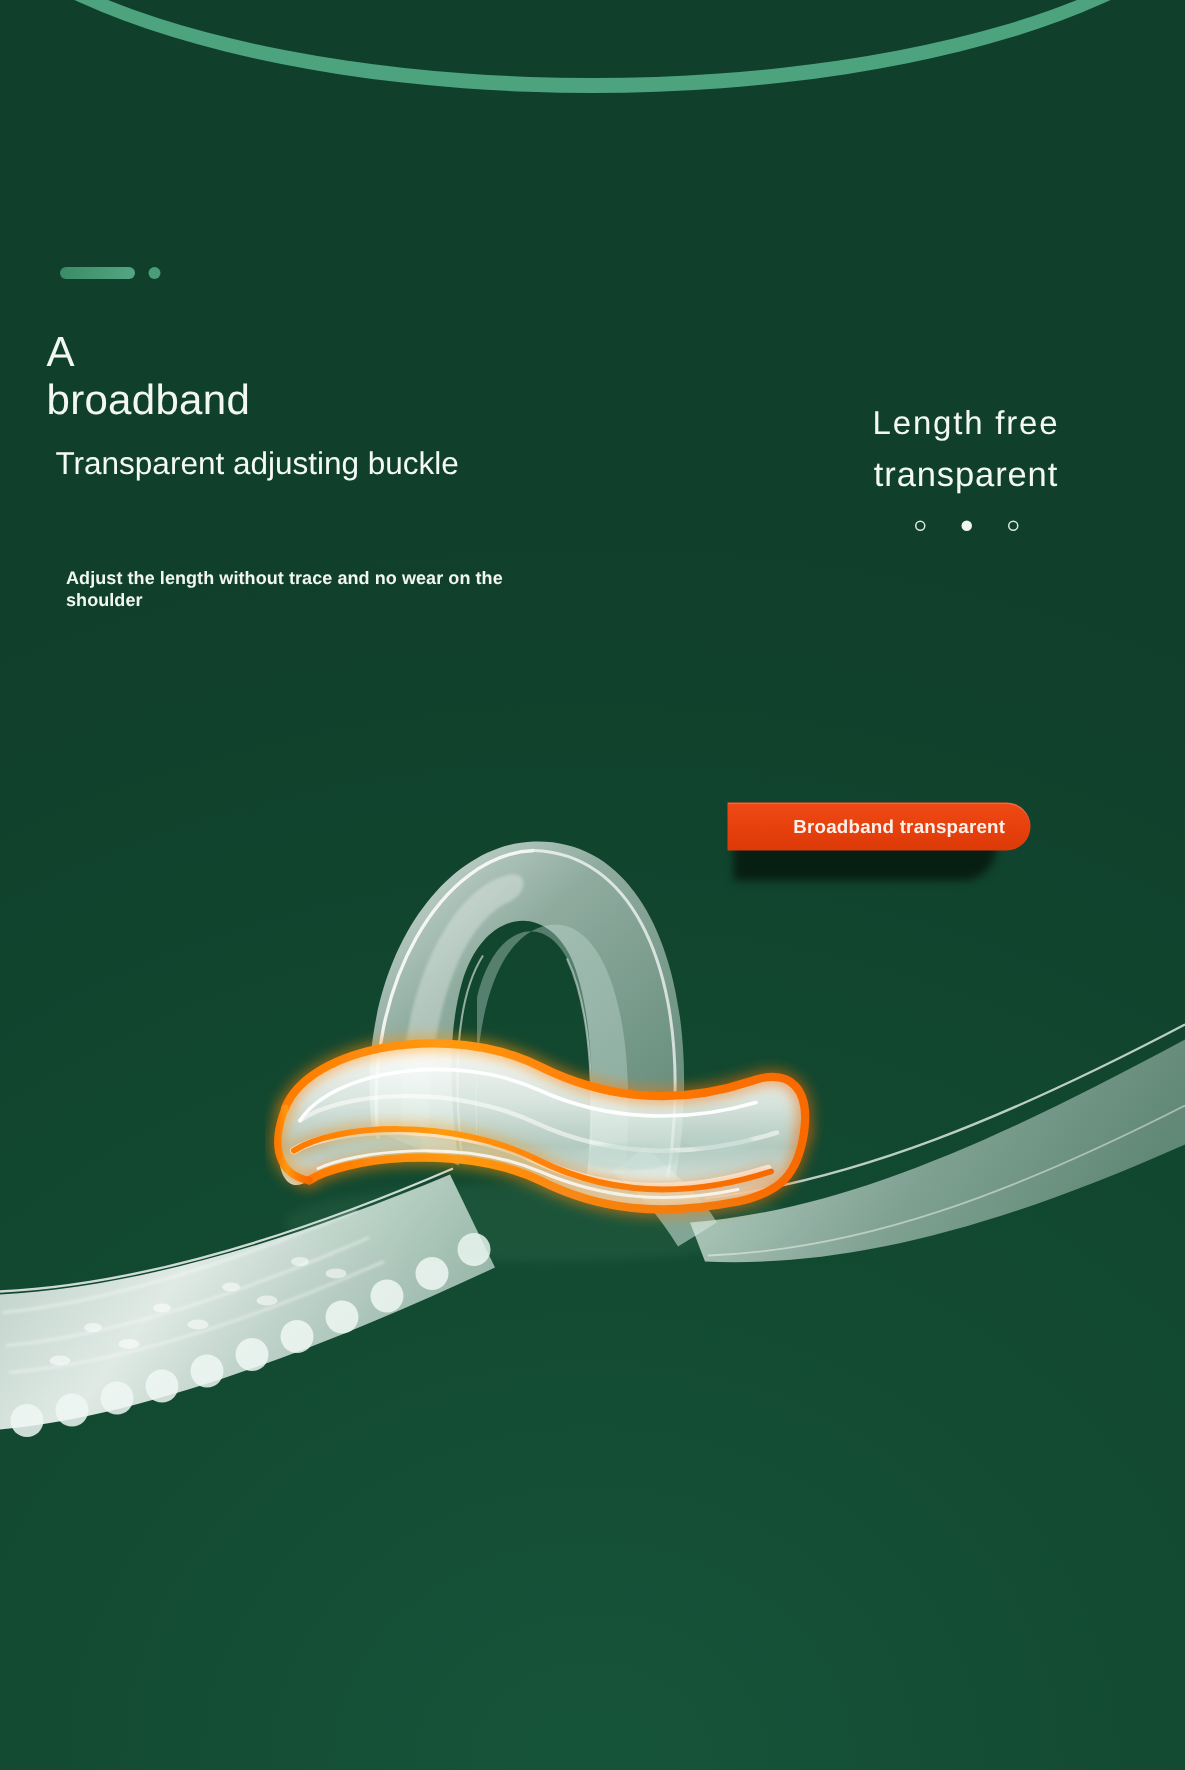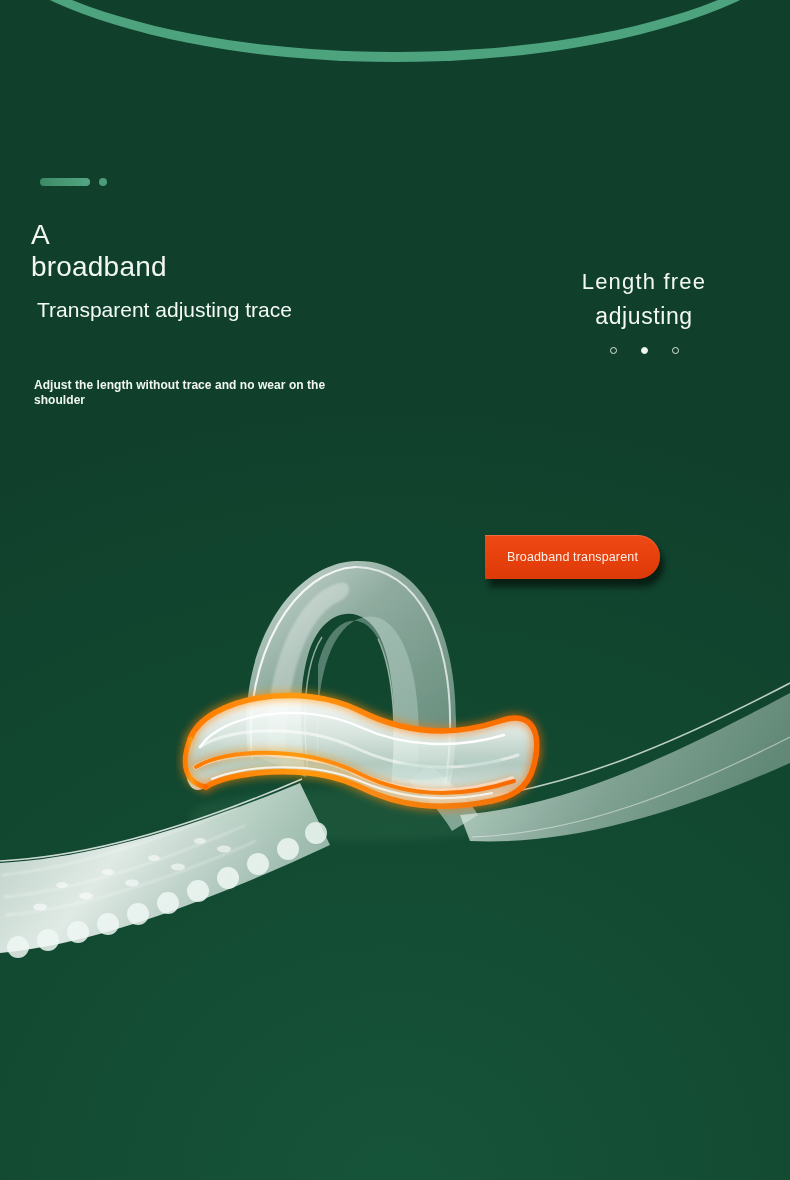--- a/index.html
+++ b/index.html
@@ -85,21 +85,21 @@
     left: 37px;
     top: 297px;
     color: #f4faf7;
     font-size: 21px;
     line-height: 25px;
     font-weight: 400;
     width: 270px;
   }
   .desc {
     position: absolute;
-    left: 34px;
+    left: 44px;
     top: 378px;
     color: #f1f6f3;
     font-size: 12px;
     line-height: 15px;
     font-weight: 700;
     width: 300px;
     letter-spacing: .05px;
   }
 
   
@@ -153,31 +153,32 @@
     width: 175px;
     height: 44px;
     border-radius: 0 24px 24px 0;
     background: #06180f;
     filter: blur(3px);
     opacity: .85;
   }
   .badge {
     position: relative;
     width: 175px;
-    height: 44px;
+    height: 32px;
     border-radius: 0 24px 24px 0;
     background: linear-gradient(180deg, #ef4a15 0%, #e6400c 55%, #dc3a09 100%);
     display: flex;
     align-items: center;
     justify-content: center;
     color: #fdf0ea;
     font-size: 12.5px;
-    font-weight: 400;
+    font-weight: 700;
     letter-spacing: .15px;
     box-shadow: inset 0 1px 0 rgba(255,255,255,.18);
+    padding-left: 27px;
   }
 
   
   .product {
     position: absolute;
     left: 0;
     top: 515px;
     width: 790px;
     height: 520px;
     pointer-events: none;
@@ -191,26 +192,26 @@
 
   <div class="top-arc"></div>
 
   <div class="marker">
     <span class="pill"></span>
     <span class="dot"></span>
   </div>
 
   <div class="headline">A
 broadband</div>
-  <div class="subhead">Transparent adjusting trace</div>
+  <div class="subhead">Transparent adjusting buckle</div>
   <div class="desc">Adjust the length without trace and no wear on the shoulder</div>
 
   <div class="right-block">
     <div class="right-line-1">Length  free</div>
-    <div class="right-line-2">adjusting</div>
+    <div class="right-line-2">transparent</div>
     <div class="dots">
       <i class="hollow"></i>
       <i class="solid"></i>
       <i class="hollow"></i>
     </div>
   </div>
 
   <div class="badge-wrap">
     <div class="badge-shadow"></div>
     <div class="badge">Broadband transparent</div>

